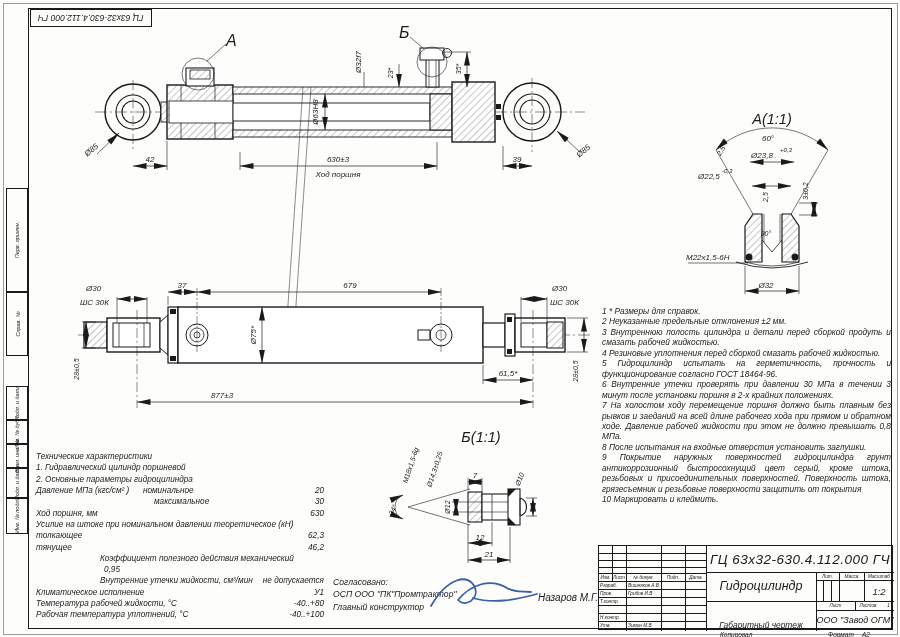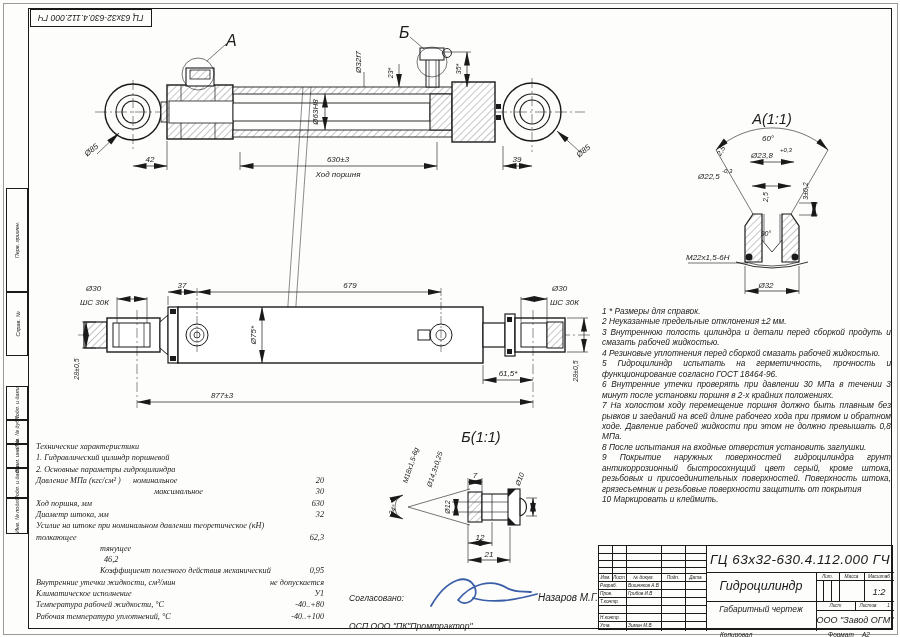--- a/index.html
+++ b/index.html
@@ -11,40 +11,40 @@
   
   .stamp{left:30px;top:9px;width:120px;height:16px;border:1px solid #1a1a1a;display:flex;align-items:center;justify-content:center;}
   .stamp span{transform:rotate(180deg);font-size:8.5px;font-style:italic;white-space:nowrap;}
   
   .vfield{left:6px;width:22px;border:1px solid #1a1a1a;display:flex;align-items:center;justify-content:center;box-sizing:border-box;}
   .vfield span{transform:rotate(-90deg);white-space:nowrap;font-size:5.5px;font-style:italic;}
   
   .notes{left:602px;top:306px;width:289px;font-size:8.3px;font-style:italic;line-height:1.26;text-align:justify;}
   .notes p{margin:0;}
   
-  .specs{left:36px;top:441px;width:288px;font-size:8.2px;font-style:italic;line-height:1.38;font-family:Liberation Serif, serif;}
+  .specs{left:36px;top:451px;width:288px;font-size:8.2px;font-style:italic;line-height:1.38;}
   .specs p{margin:0;}
   .srow{display:flex;justify-content:space-between;}
   .srow .lab{white-space:pre-wrap;}
   .srow .val{text-align:left;white-space:nowrap;margin-left:4px;}
   .srows > div:nth-child(2){padding-left:118px;}
   .srows > div:nth-child(7){padding-left:64px;flex-direction:column;}
   .srows > div:nth-child(8){padding-left:64px;}
   
   .approval{left:333px;top:576px;width:190px;font-size:8.6px;font-style:italic;line-height:1.45;}
-  .approval p{margin:16px;}
+  .approval p{margin:0;}
   .signer{left:538px;top:592px;font-size:10px;font-style:italic;}
   
   .tb{left:598px;top:545px;width:295px;height:85px;border:1.6px solid #1a1a1a;box-sizing:border-box;}
   .tb .ln{position:absolute;background:#1a1a1a;}
   .tb span{position:absolute;font-style:italic;}
   .tb .c{display:flex;align-items:center;justify-content:center;text-align:center;}
   .docnum{left:107px;top:0;width:188px;height:26px;font-size:13.5px;letter-spacing:.5px;}
   .pname{left:107px;top:28px;width:110px;height:24px;font-size:12.5px;}
-  .ptype{left:107px;top:56px;width:110px;height:14px;font-size:8.4px;}
+  .ptype{left:107px;top:72px;width:110px;height:14px;font-size:8.4px;}
   .company{left:217px;top:64px;width:78px;height:19px;font-size:9px;}
   .tbs{font-size:4.7px;}
   .belowframe{font-size:6.5px;font-style:italic;}
   svg text{font-family:"Liberation Sans",sans-serif;font-style:italic;fill:#1a1a1a;}
   .t8{font-size:8px;}
   .t7{font-size:7px;}
   .t6{font-size:6px;}
   .t14{font-size:14.5px;}
   .t16{font-size:16px;}
 </style>
@@ -351,24 +351,20 @@
         </div>
       <div class="srow">
           <span class="lab">максимальное</span>
           <span class="val">30</span>
         </div>
       <div class="srow">
           <span class="lab">Ход поршня, мм</span>
           <span class="val">630</span>
         </div>
       <div class="srow">
-          <span class="lab">Диаметр штока, мм</span>
-          <span class="val">32</span>
-        </div>
-      <div class="srow">
           <span class="lab">Усилие на штоке при номинальном давлении теоретическое (кН)</span>
           <span class="val"></span>
         </div>
       <div class="srow">
           <span class="lab">толкающее</span>
           <span class="val">62,3</span>
         </div>
       <div class="srow">
           <span class="lab">тянущее</span>
           <span class="val">46,2</span>

